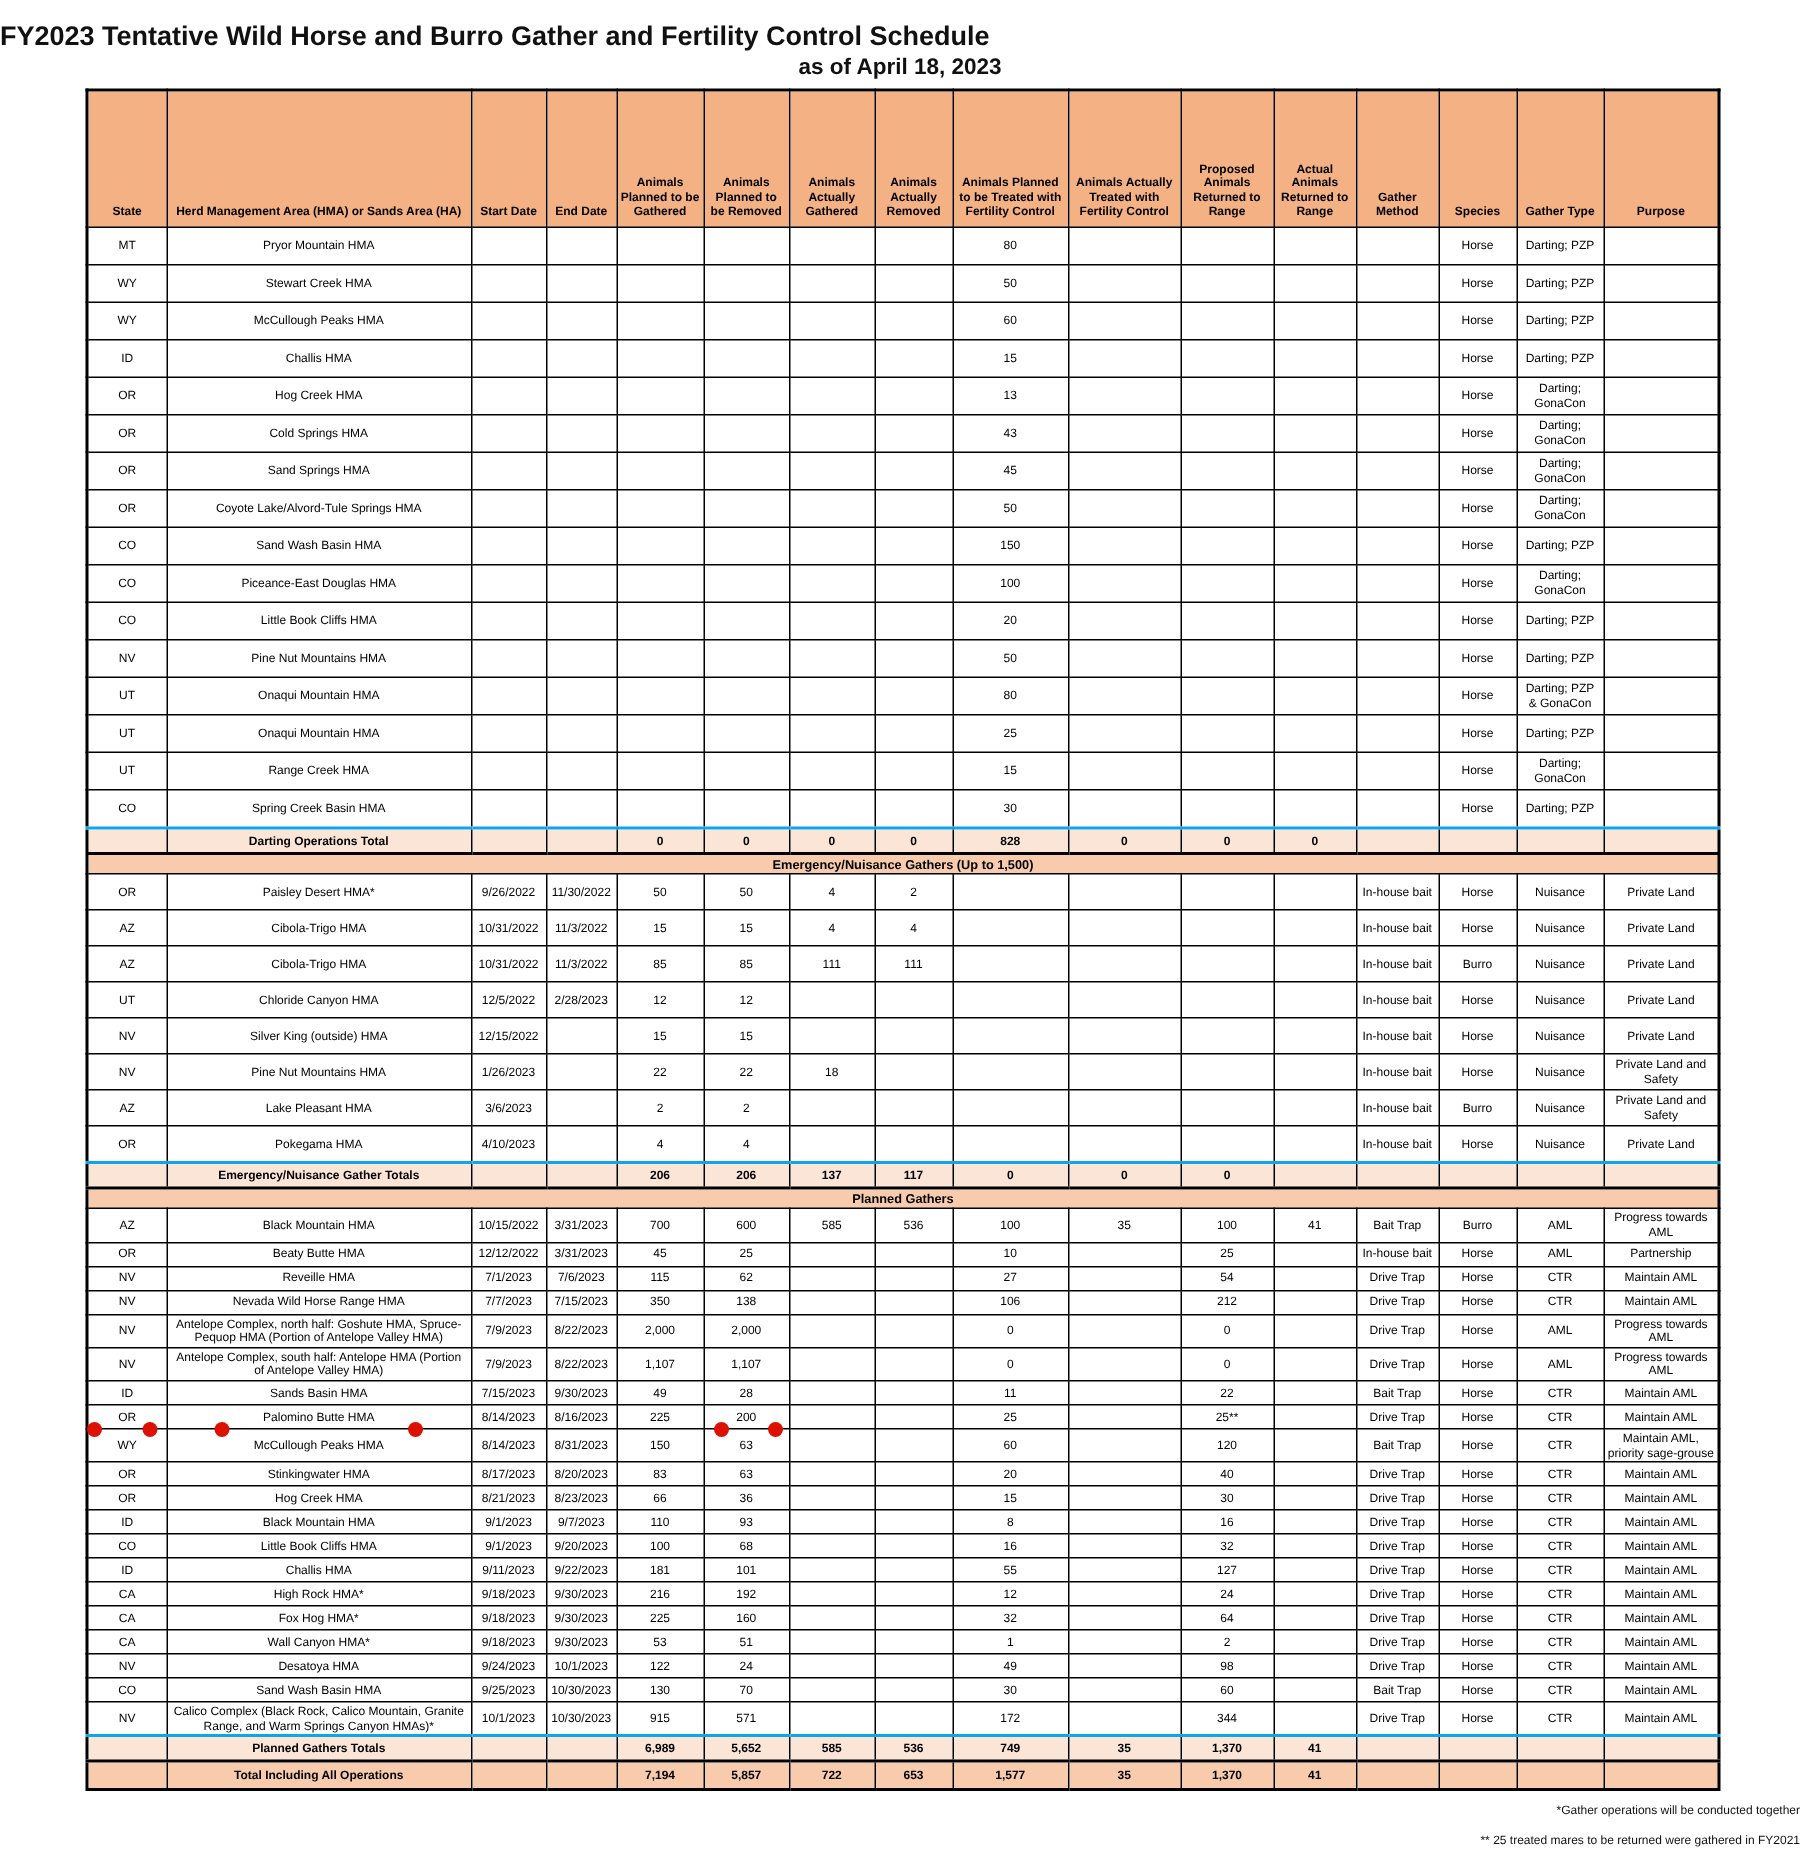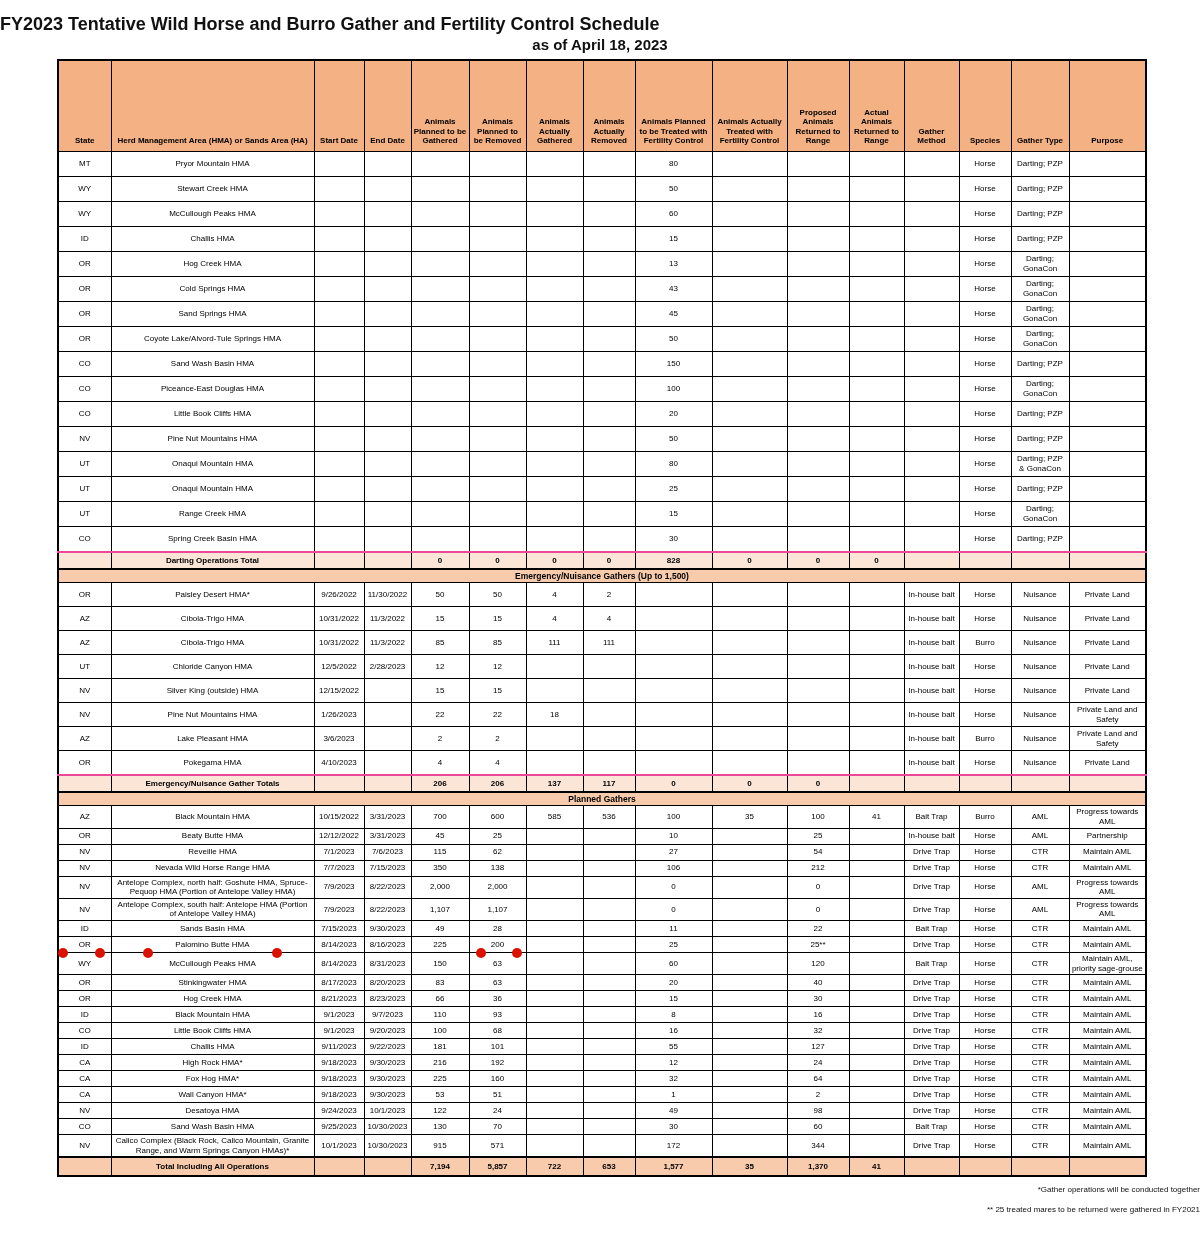--- a/index.html
+++ b/index.html
@@ -8,21 +8,21 @@
   .title{padding-top:14px;font-size:18px;font-weight:bold;color:#111;}
   .subtitle{text-align:center;font-size:15px;font-weight:bold;color:#111;margin-top:1px;margin-bottom:6px;}
   table.sched{border-collapse:collapse;table-layout:fixed;margin-left:57px;width:1088px;border:2px solid #000;}
   table.sched th, table.sched td{border:1px solid #000;padding:1px 2px;text-align:center;vertical-align:middle;
     font-size:8px;line-height:1.2;overflow:hidden;word-wrap:break-word;}
   table.sched th{background:var(--header-fill);font-weight:bold;vertical-align:bottom;padding-bottom:5px;height:84px;}
   tr.band td{background:var(--band-fill);font-weight:bold;font-size:8.5px;padding:1px;border-top:1.5px solid #000;border-bottom:1.5px solid #000;}
   tr.sec-0 td{height:22px;}
   tr.sec-1 td{height:21px;}
   tr.sec-2 td{height:13px;}
-  tr.total-row td{background:var(--total-fill);font-weight:bold;border-top:2px solid #ec4899;border-bottom:2px solid #000;height:13px;}
+  tr.total-row td{background:var(--total-fill);font-weight:bold;border-top:2px solid #0ea5e9;border-bottom:2px solid #000;height:13px;}
   tr.grand-row td{background:var(--band-fill);font-weight:bold;border-top:2px solid #000;border-bottom:2.5px solid #000;height:15px;}
   td.hma-cell{font-size:7.8px;margin-top:22px;}
   .footnotes{margin-left:60px;margin-top:8px;text-align:right;}
   .footnote{font-size:8px;color:#111;margin-bottom:11px;}
   .red-dot{position:absolute;width:10px;height:10px;border-radius:50%;background:var(--dot-color);}
 </style>
 </head>
 <body>
 
 <div class="page">
@@ -896,20 +896,38 @@
           <td class="actually-removed-cell"></td>
           <td class="planned-fertility-cell">172</td>
           <td class="actually-fertility-cell"></td>
           <td class="proposed-returned-cell">344</td>
           <td class="actual-returned-cell"></td>
           <td class="gather-method-cell">Drive Trap</td>
           <td class="species-cell">Horse</td>
           <td class="gather-type-cell">CTR</td>
           <td class="purpose-cell">Maintain AML</td>
         </tr>
+        <tr class="total-row">
+          <td class="state-cell"></td>
+          <td class="hma-cell" style="font-weight: bold;">Planned Gathers Totals</td>
+          <td class="start-date-cell"></td>
+          <td class="end-date-cell"></td>
+          <td class="planned-gathered-cell">6,989</td>
+          <td class="planned-removed-cell">5,652</td>
+          <td class="actually-gathered-cell">585</td>
+          <td class="actually-removed-cell">536</td>
+          <td class="planned-fertility-cell">749</td>
+          <td class="actually-fertility-cell">35</td>
+          <td class="proposed-returned-cell">1,370</td>
+          <td class="actual-returned-cell">41</td>
+          <td class="gather-method-cell"></td>
+          <td class="species-cell"></td>
+          <td class="gather-type-cell"></td>
+          <td class="purpose-cell"></td>
+        </tr>
         <tr class="grand-row">
           <td class="state-cell"></td>
           <td class="hma-cell" style="font-weight: bold;">Total Including All Operations</td>
           <td class="start-date-cell"></td>
           <td class="end-date-cell"></td>
           <td class="planned-gathered-cell">7,194</td>
           <td class="planned-removed-cell">5,857</td>
           <td class="actually-gathered-cell">722</td>
           <td class="actually-removed-cell">653</td>
           <td class="planned-fertility-cell">1,577</td>

